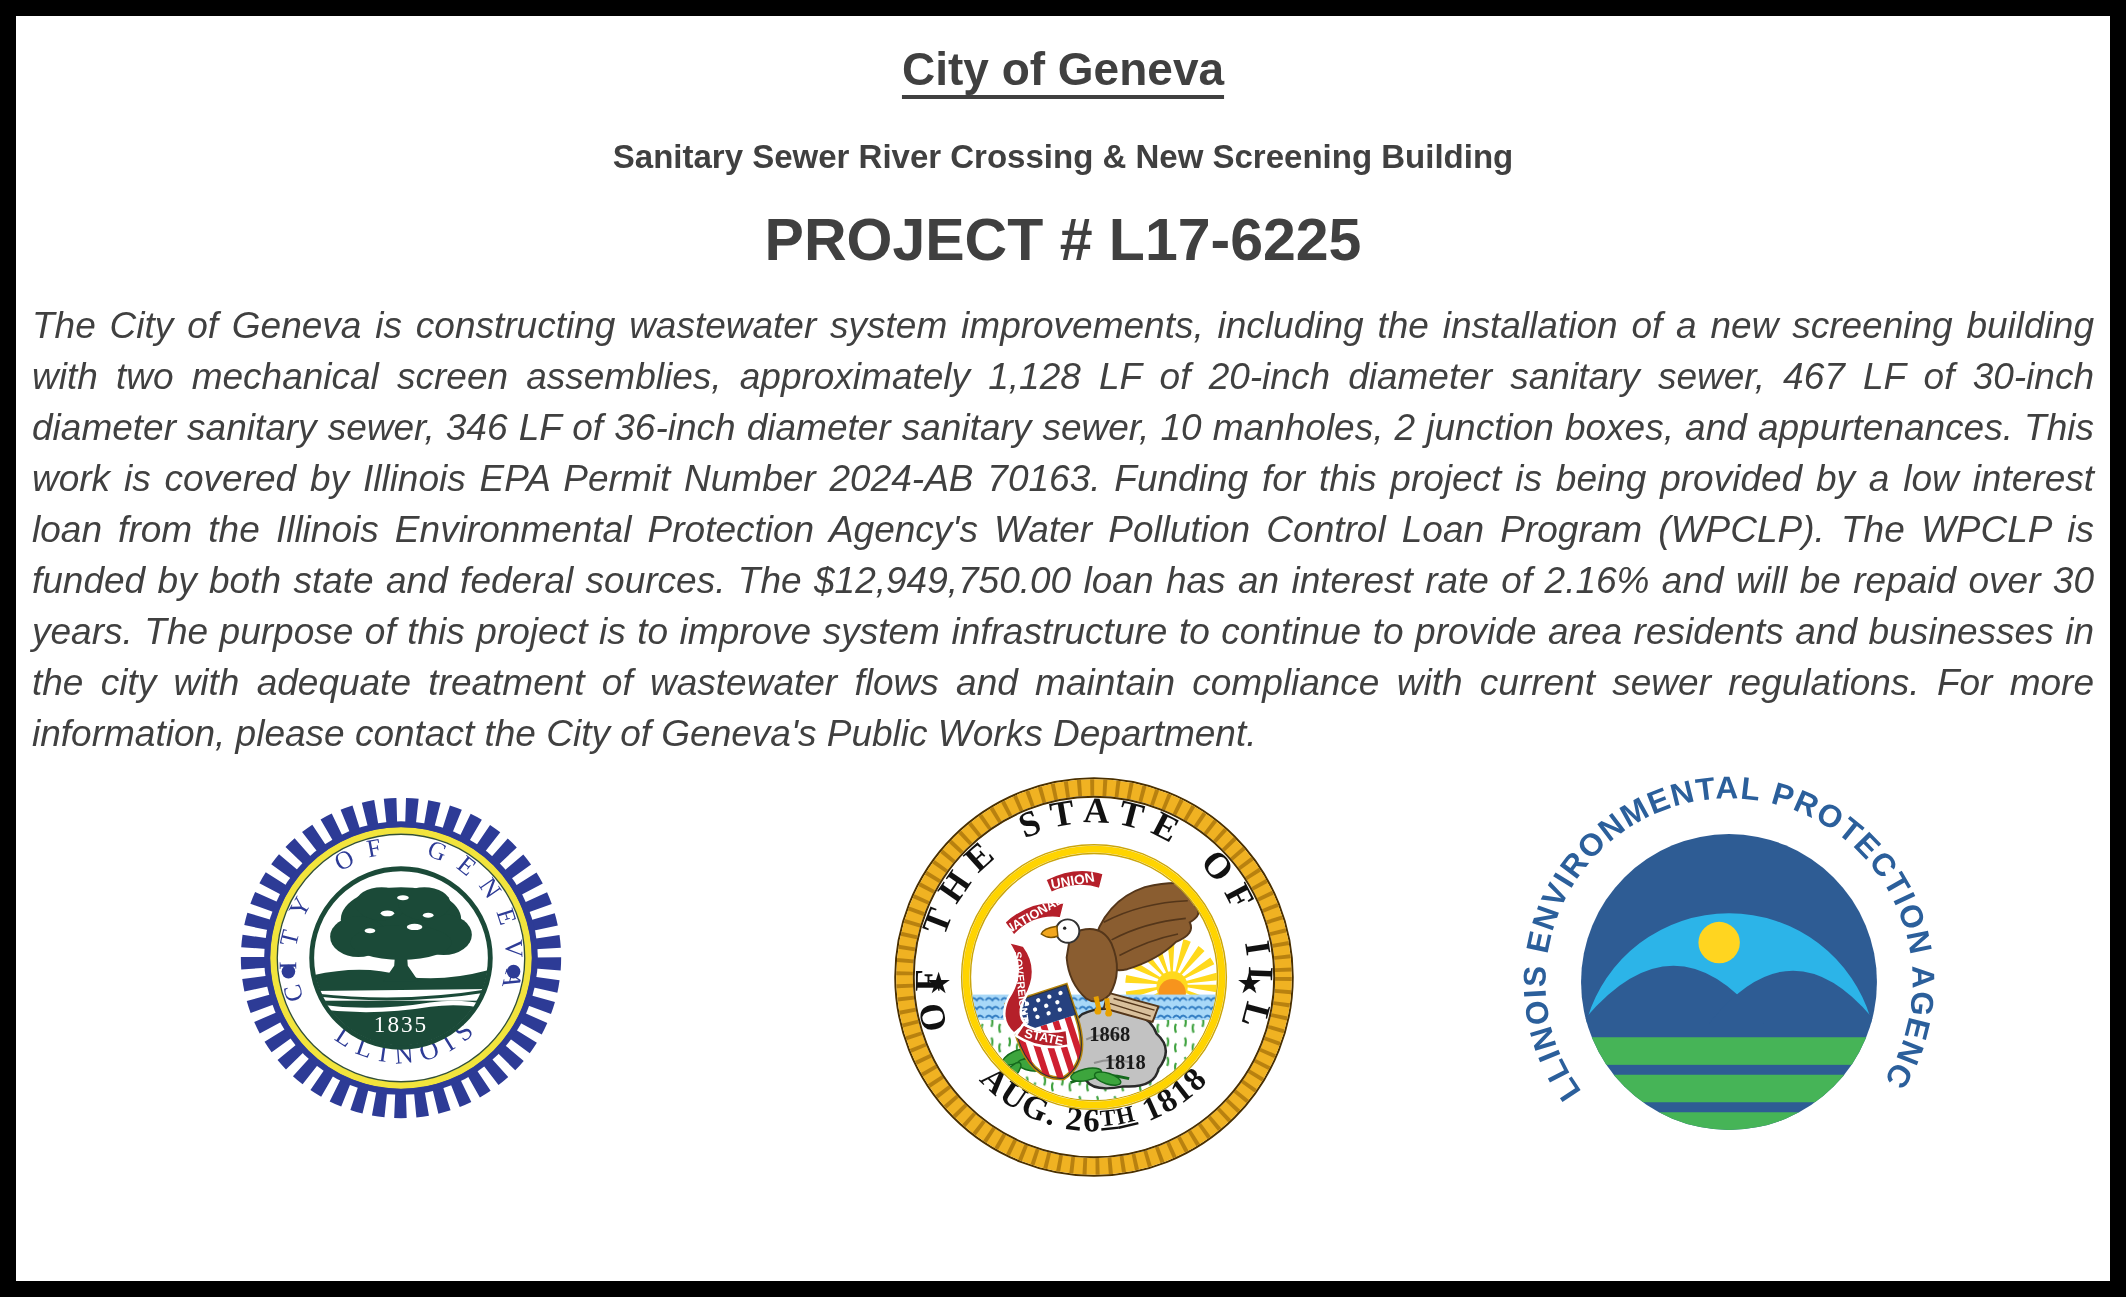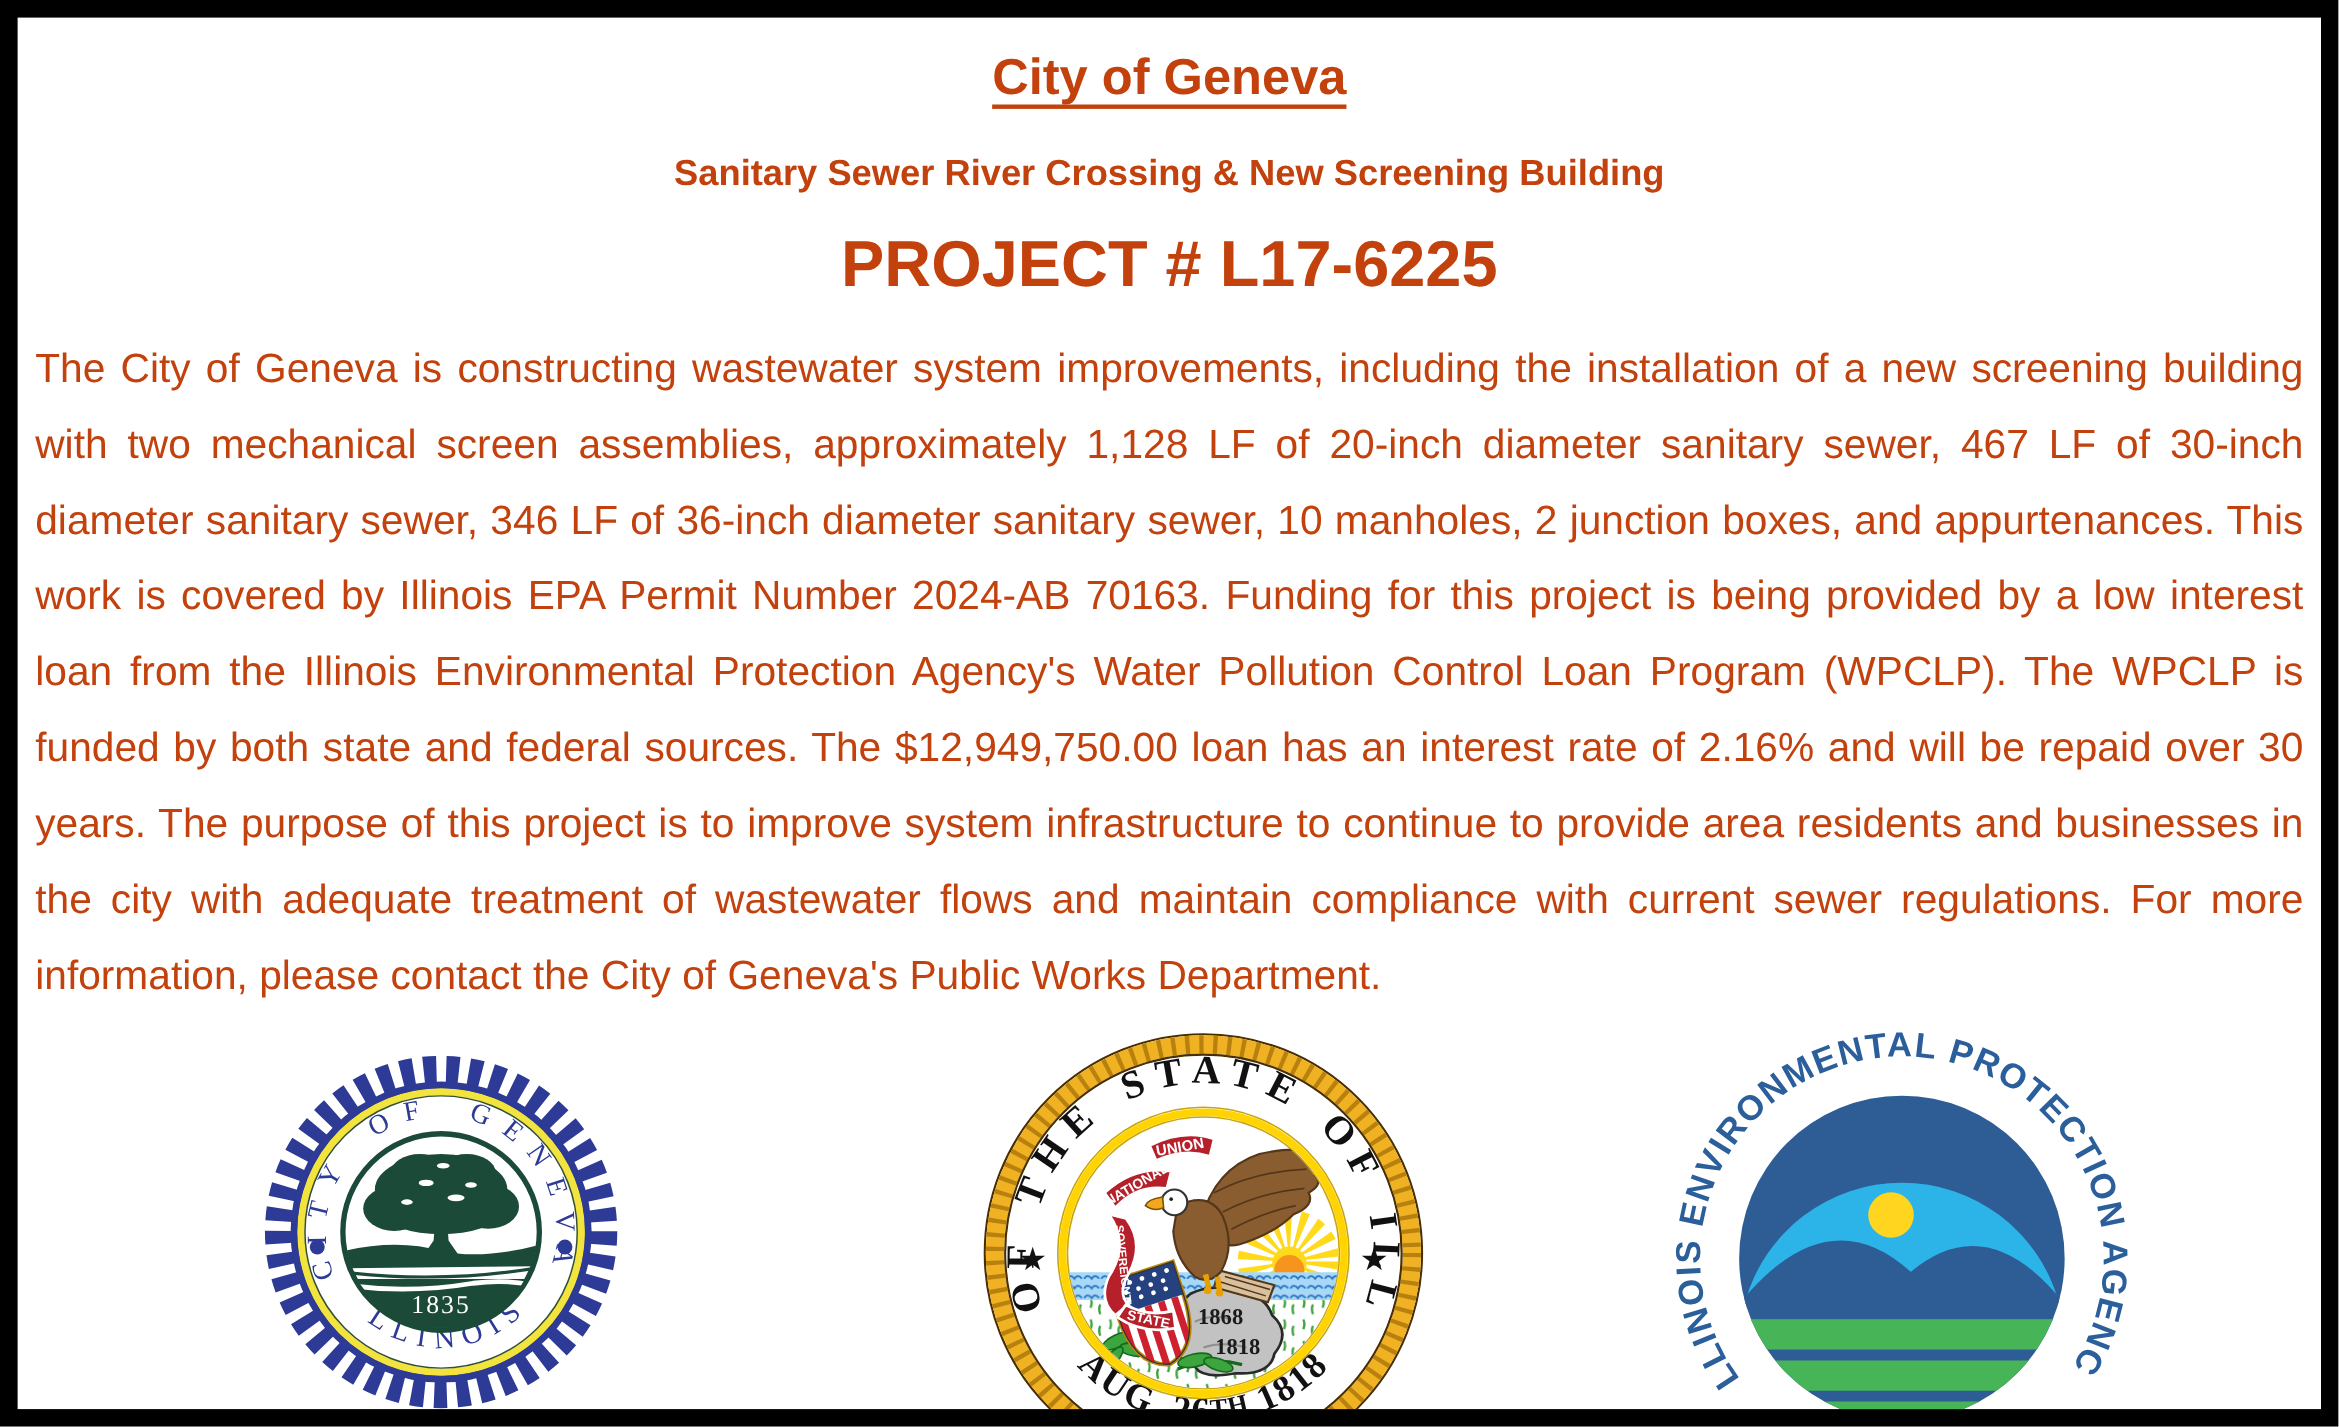--- a/index.html
+++ b/index.html
@@ -1,29 +1,29 @@
 <!DOCTYPE html>
 <html><head>
 <meta charset="utf-8">
 <style>
   html,body { margin:0; padding:0; background:#ffffff; }
   .page {
     width:2126px; height:1297px; box-sizing:border-box;
     border:16px solid #000; background:#fff; overflow:hidden;
-    font-family:"Liberation Sans", sans-serif; color:#c2410c;
+    font-family:"Liberation Sans", sans-serif; color:#404040;
   }
   .h1 {
     margin:26px 16px 0; text-align:center; font-size:46px; font-weight:bold;
     text-decoration:underline; text-decoration-thickness:4px; text-underline-offset:10px;
   }
   .h2 { margin:42px 16px 0; text-align:center; font-size:33px; font-weight:bold; }
   .h3 { margin:30px 16px 0; text-align:center; font-size:59px; font-weight:bold; }
   .body-par {
-    margin:26px 16px 0; font-size:37px; line-height:69px;
-    text-align:justify; text-justify:inter-word;
+    margin:26px 16px 0; font-size:37px; line-height:51px;
+    text-align:justify; text-justify:inter-word;font-style:italic;
   }
   .seals { position:relative; height:424px; margin-top:6px; }
   .seal { position:absolute; }
   #seal-geneva  { left:220px;  top:28px; }
   #seal-illinois{ left:868px;  top:2px;  }
   #seal-iepa    { left:1496px; top:0px;  }
   svg text { user-select:none; }
 </style>
 </head>
 <body>

